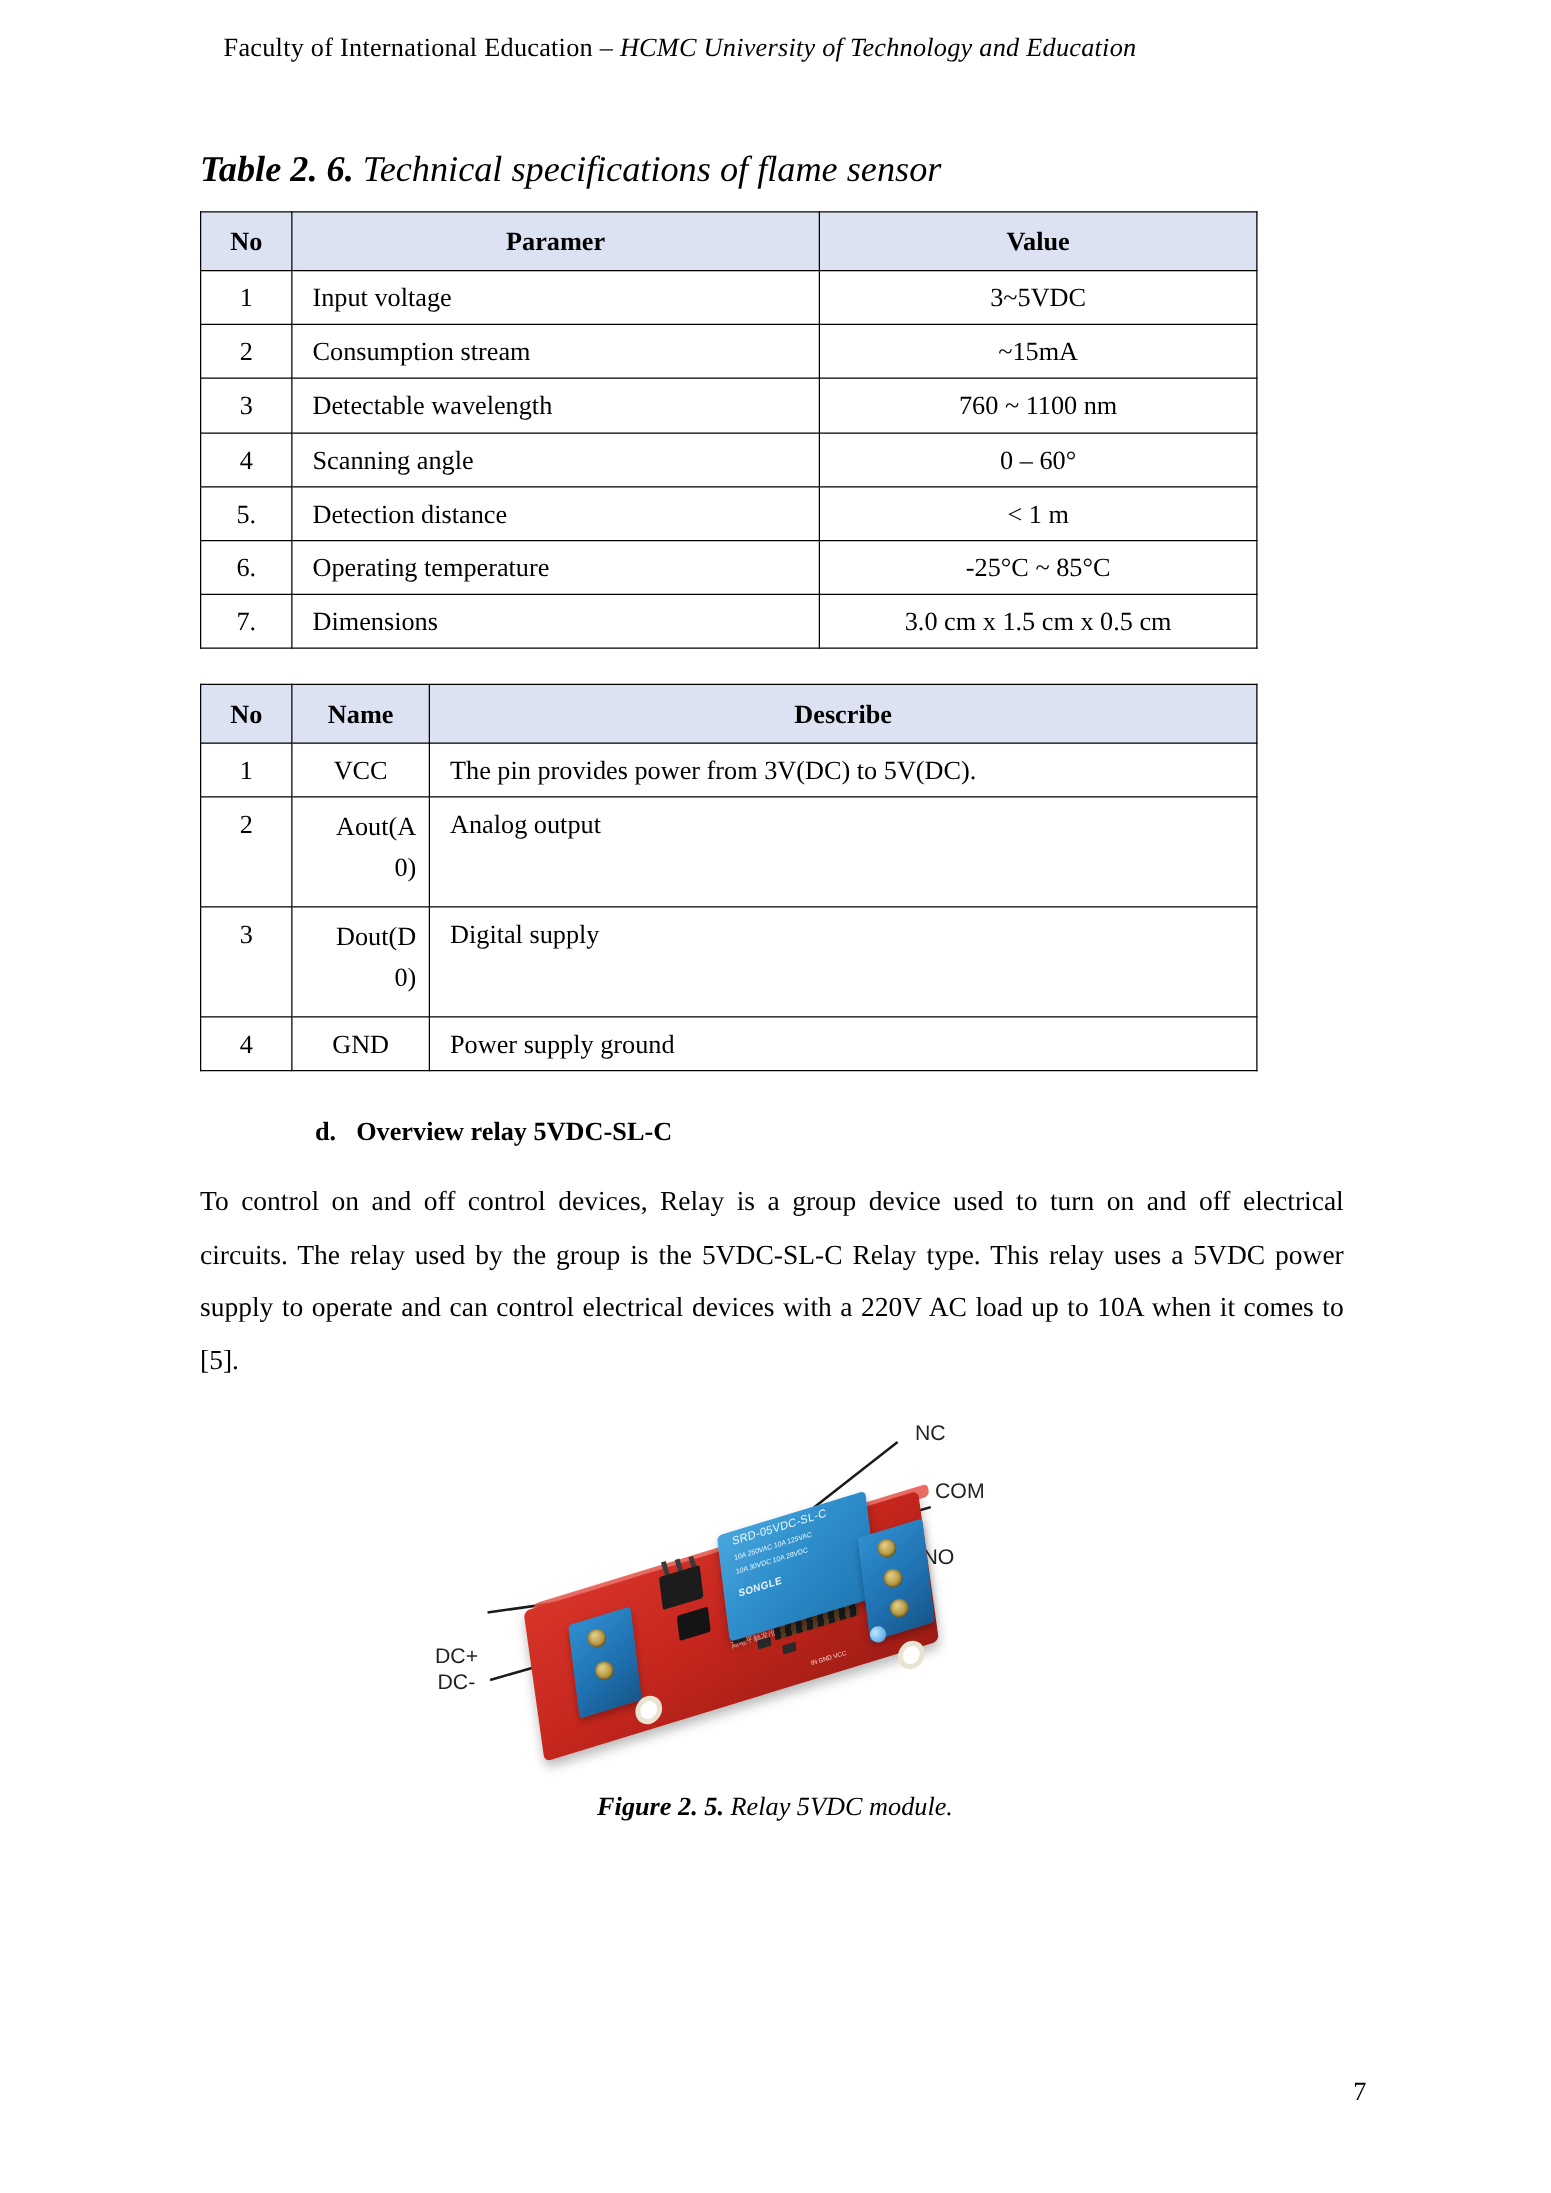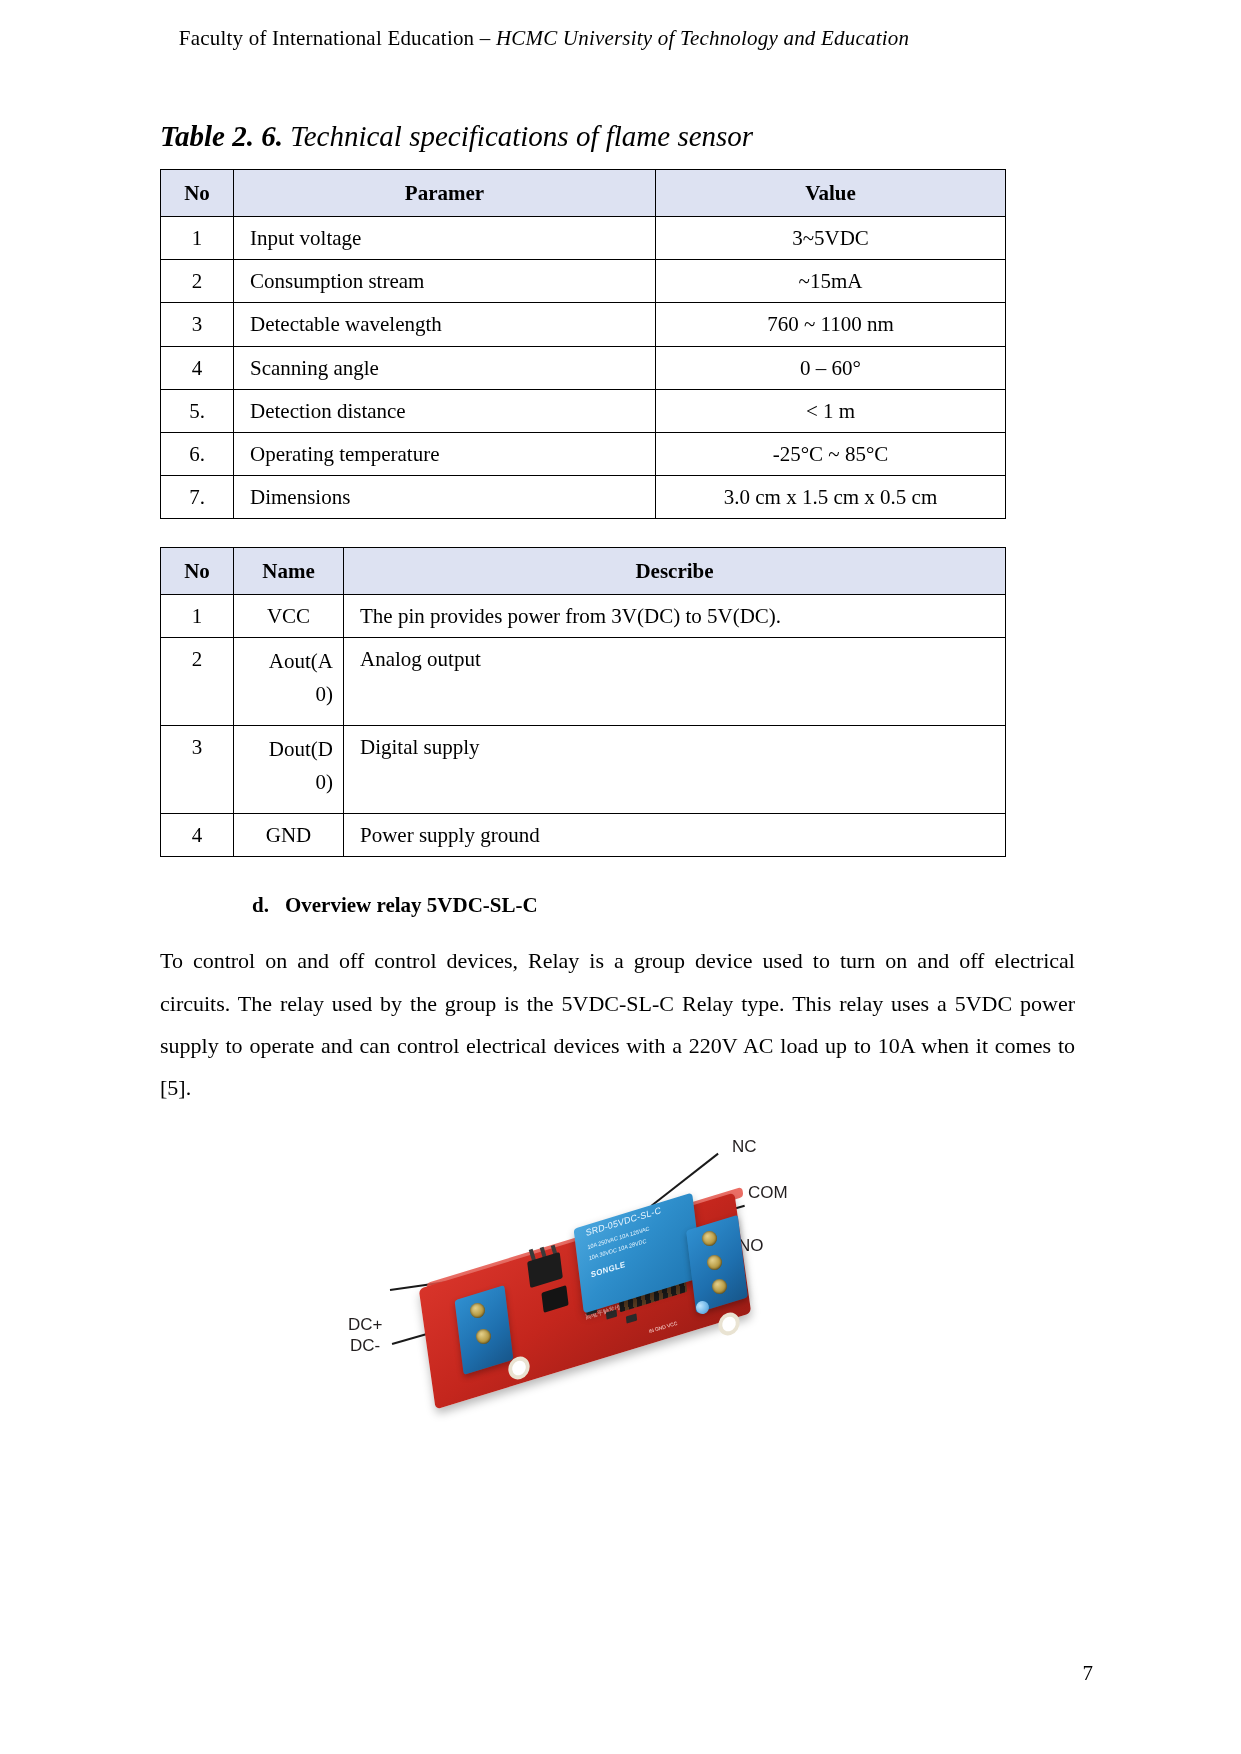--- a/index.html
+++ b/index.html
@@ -506,18 +506,21 @@
           <div class="terminal term-left"></div>
           <div class="screw sl1"></div>
           <div class="screw sl2"></div>
 
           <div class="led led1"></div>
           <div class="mount-hole mh1"></div>
           <div class="mount-hole mh2"></div>
         </div>
       </div>
 
+      <div class="figure-caption">
+        <span class="cap-strong">Figure 2. 5.</span><span> Relay 5VDC module.</span>
+      </div>
     </div>
 
   </div>
 
   <div class="page-number">7</div>
 </div>
 
 </body></html>

